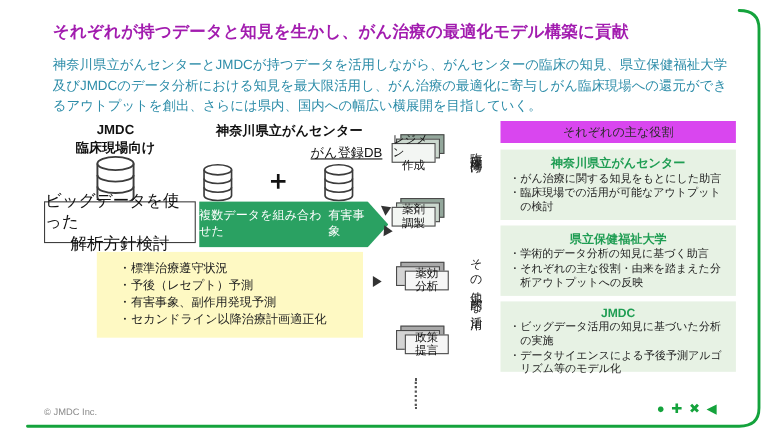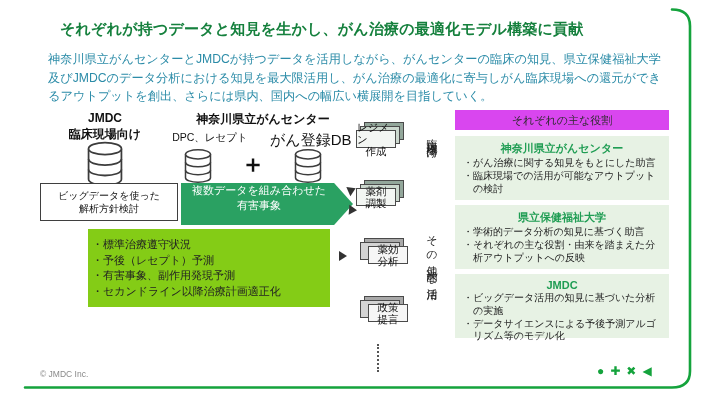--- a/index.html
+++ b/index.html
@@ -4,42 +4,42 @@
 <style>
   html,body{margin:0;padding:0;background:#fff;}
   .slide{
     position:relative;width:704px;height:400px;background:#ffffff;overflow:hidden;
     font-family:"Liberation Sans","DejaVu Sans",sans-serif;color:#222;
   }
   .abs{position:absolute;}
   
   #frame{position:absolute;left:0;top:0;width:704px;height:400px;pointer-events:none;}
   
-  #title{left:48px;top:20px;width:632px;font-size:15px;font-weight:bold;color:#15803d;letter-spacing:.2px;margin-left:12px;}
+  #title{left:48px;top:20px;width:632px;font-size:15px;font-weight:bold;color:#a21caf;letter-spacing:.2px;}
   #intro{left:48px;top:50px;width:624px;font-size:12.2px;line-height:1.52;color:#2C8CA8;}
   
   #jmdc-label{left:55px;top:111px;width:100px;text-align:center;font-size:12px;font-weight:bold;line-height:1.3;color:#111;}
   #kanagawa-label{left:168px;top:111px;width:190px;text-align:center;font-size:12px;font-weight:bold;color:#111;}
   #dpc-label{left:160px;top:131px;width:100px;text-align:center;font-size:10.5px;color:#111;}
-  #registry-label{left:270px;top:131px;width:90px;font-size:15px;color:#111;}
+  #registry-label{left:270px;top:131px;width:90px;text-align:center;font-size:12px;color:#111;text-decoration:underline;}
   #plus-sign{left:240px;top:148px;width:26px;text-align:center;font-size:24px;font-weight:bold;color:#111;}
   #db-big{left:85px;top:141px;width:40px;height:46px;}
   #db-small1{left:183px;top:148px;width:30px;height:36px;}
   #db-small2{left:293px;top:148px;width:30px;height:36px;}
   
   #policy-box{left:40px;top:183px;width:138px;height:38px;background:#fff;border:1.5px solid #3f3f3f;
-    display:flex;flex-direction:column;align-items:center;justify-content:center;font-size:10px;line-height:1.3;color:#111;box-sizing:border-box;}
+    display:flex;flex-direction:column;align-items:center;justify-content:center;font-size:15px;line-height:1.3;color:#111;box-sizing:border-box;}
   
   #analysis-arrow{left:181px;top:183px;width:172px;height:42px;background:#2AA162;color:#fff;
     clip-path:polygon(0 0,89% 0,100% 50%,89% 100%,0 100%);
-    display:flex;flex-direction:column;align-items:center;
+    display:flex;flex-direction:row;align-items:center;
     font-size:11px;line-height:1.35;padding-right:16px;box-sizing:border-box;}
   
-  #analysis-box{left:88px;top:229px;width:242px;height:78px;background:#84cc16;box-sizing:border-box;
-    padding:8px 8px 8px 4px;font-size:11px;line-height:1.42;color:#222;}
+  #analysis-box{left:88px;top:229px;width:242px;height:78px;background:#fef9c3;box-sizing:border-box;
+    padding:8px 8px 8px 20px;font-size:11px;line-height:1.42;color:#222;}
   #analysis-box ul,#role-list ul{margin:0;padding:0;list-style:none;}
   #analysis-box li{padding-left:1em;text-indent:-1em;}
   #analysis-box li::before{content:"・";}
   
   .tri{position:absolute;width:0;height:0;border-style:solid;border-width:5px 0 5px 8px;border-color:transparent transparent transparent #333;}
   #tri1{left:348px;top:185px;transform:rotate(-24deg);}
   #tri2{left:349px;top:205px;transform:rotate(4deg);}
   #tri3{left:339px;top:251px;}
   
   .stack{position:absolute;left:356px;width:52px;height:46px;}
@@ -85,21 +85,20 @@
     <div>臨床現場向け</div>
   </div>
   <svg class="abs" id="db-big" viewBox="0 0 36 42">
     <path d="M3 7 v28 a15 5.5 0 0 0 30 0 v-28" fill="#fff" stroke="#3c3c3c" stroke-width="1.6"></path>
     <path d="M3 16.5 a15 5.5 0 0 0 30 0" fill="none" stroke="#3c3c3c" stroke-width="1.6"></path>
     <path d="M3 26 a15 5.5 0 0 0 30 0" fill="none" stroke="#3c3c3c" stroke-width="1.6"></path>
     <ellipse cx="18" cy="7" rx="15" ry="5.5" fill="#fff" stroke="#3c3c3c" stroke-width="1.6"></ellipse>
   </svg>
 
   <div class="abs" id="kanagawa-label">神奈川県立がんセンター</div>
-  <div class="abs" id="dpc-label">DPC、レセプト</div>
   <div class="abs" id="registry-label">がん登録DB</div>
   <svg class="abs" id="db-small1" viewBox="0 0 36 42">
     <path d="M3 7 v28 a15 5.5 0 0 0 30 0 v-28" fill="#fff" stroke="#3c3c3c" stroke-width="1.8"></path>
     <path d="M3 16.5 a15 5.5 0 0 0 30 0" fill="none" stroke="#3c3c3c" stroke-width="1.8"></path>
     <path d="M3 26 a15 5.5 0 0 0 30 0" fill="none" stroke="#3c3c3c" stroke-width="1.8"></path>
     <ellipse cx="18" cy="7" rx="15" ry="5.5" fill="#fff" stroke="#3c3c3c" stroke-width="1.8"></ellipse>
   </svg>
   <div class="abs" id="plus-sign">＋</div>
   <svg class="abs" id="db-small2" viewBox="0 0 36 42">
     <path d="M3 7 v28 a15 5.5 0 0 0 30 0 v-28" fill="#fff" stroke="#3c3c3c" stroke-width="1.8"></path>

